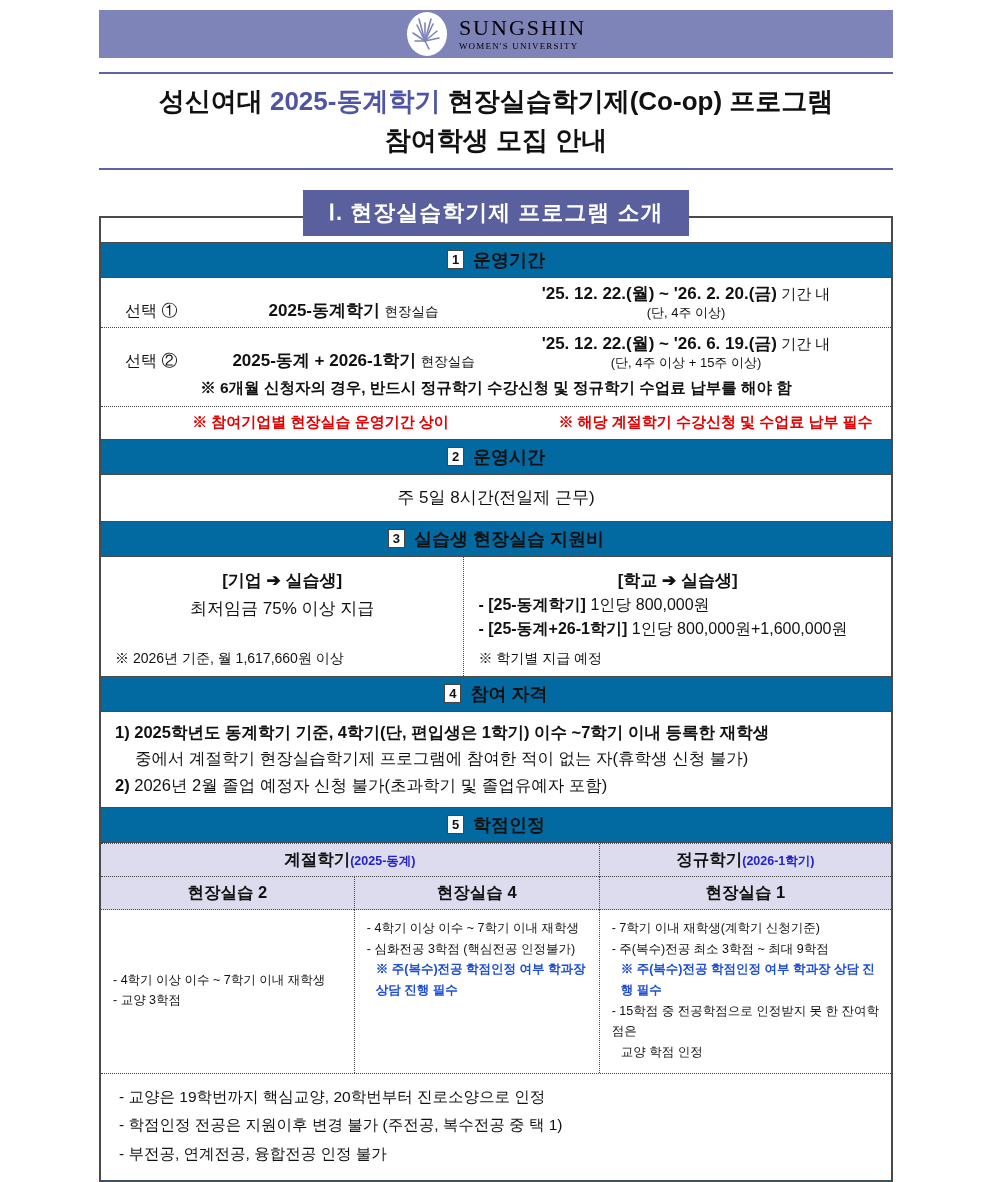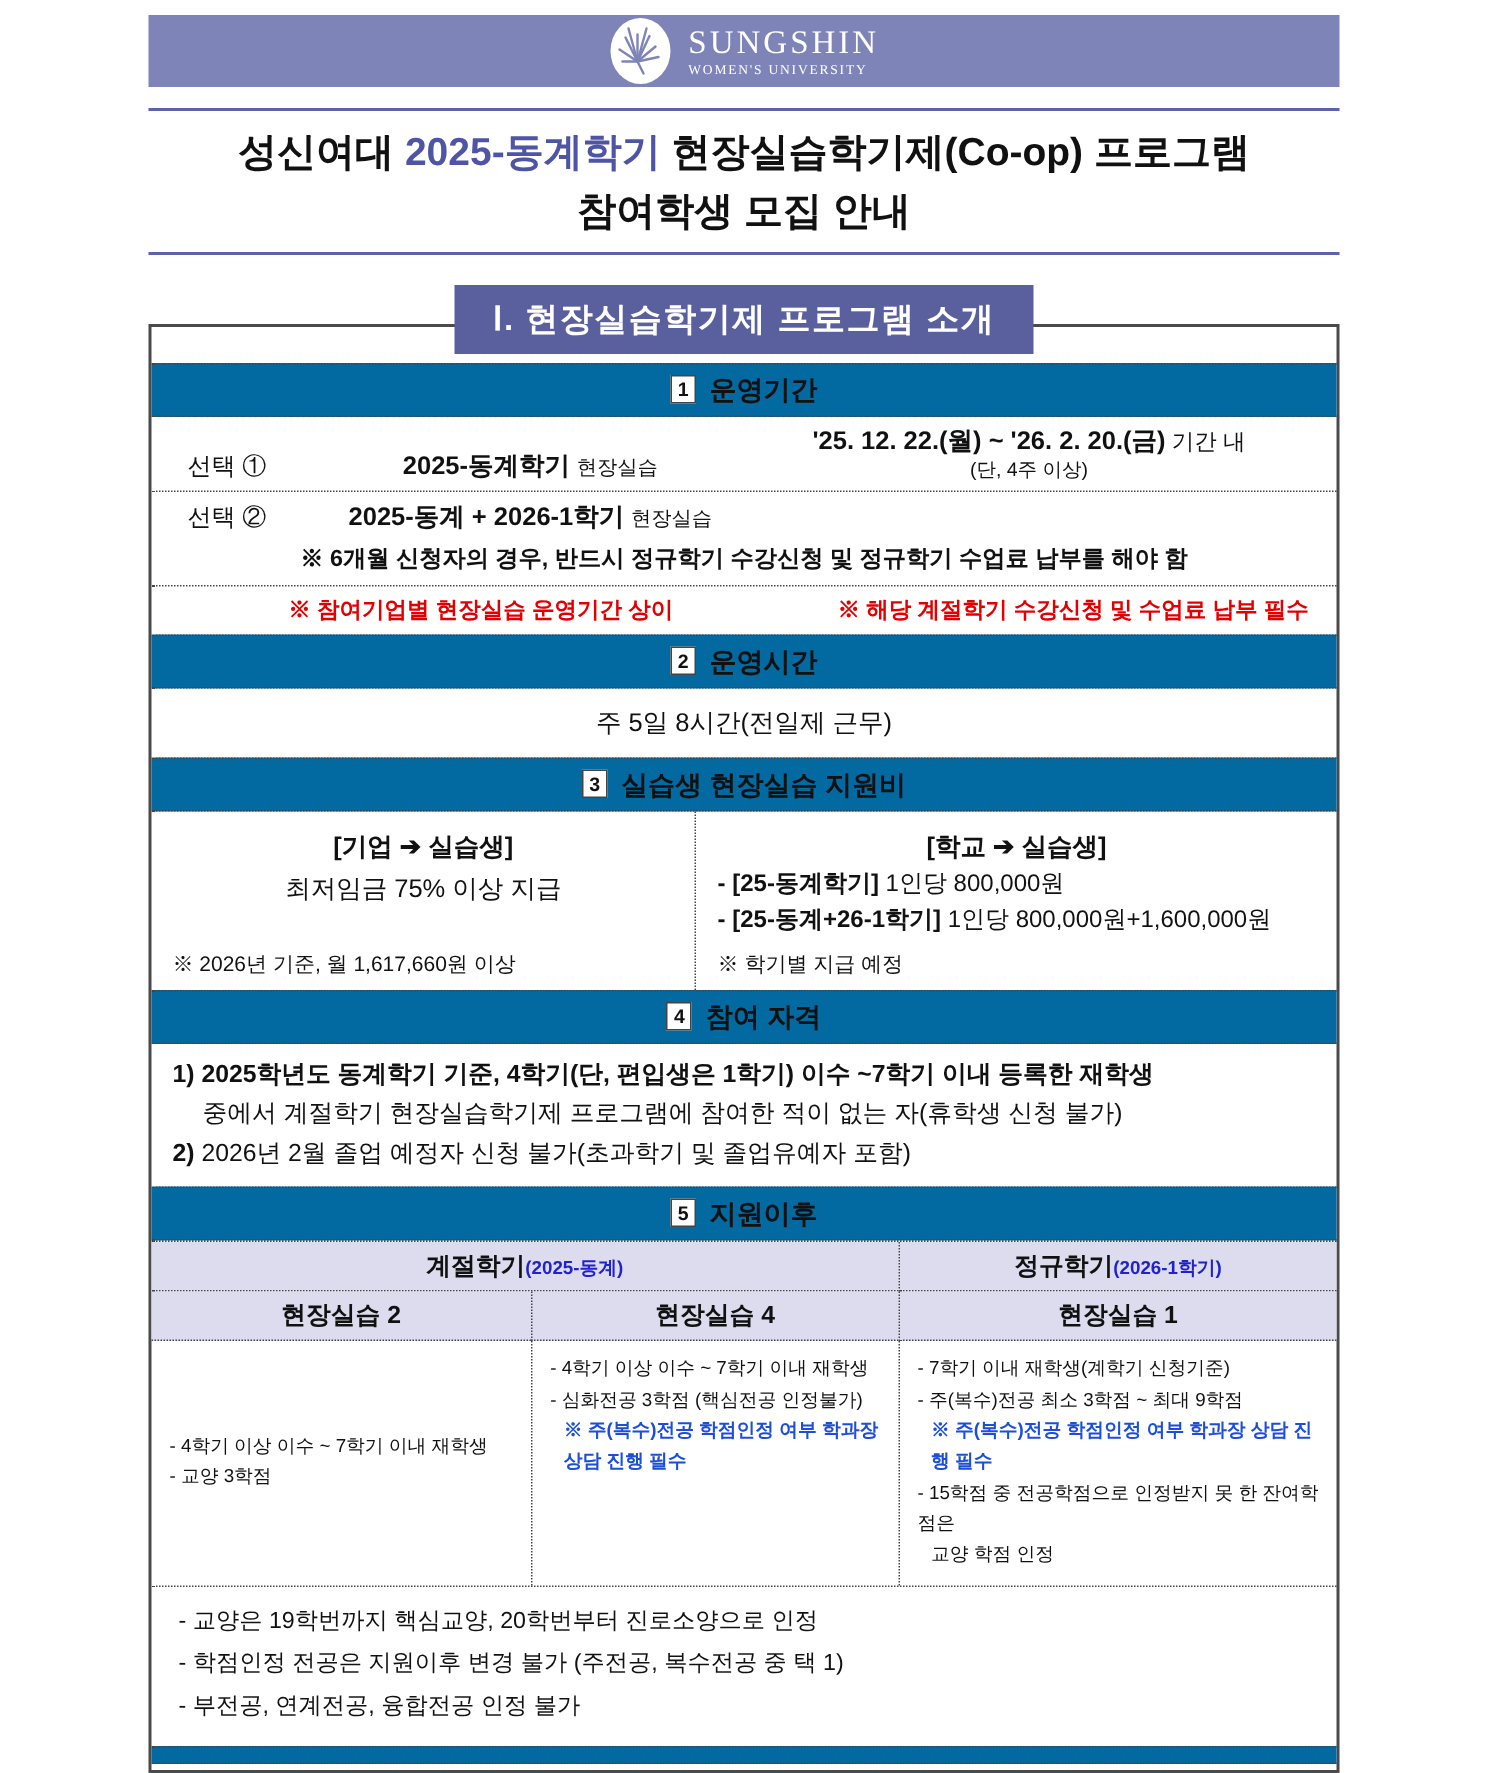--- a/index.html
+++ b/index.html
@@ -5,21 +5,21 @@
   * { box-sizing: border-box; }
   body {
     margin: 0; background: #fff; width: 992px;
     font-family: "Liberation Sans", sans-serif; color: #111;
   }
   .page { width: 794px; margin: 0 auto; padding-top: 10px; }
 
   
   .uni-banner { background: #7f84b8; height: 48px; display: flex; align-items: center; justify-content: center; }
   .logo { display: flex; align-items: center; gap: 11px; }
-  .logo-text { color: #ffffff; font-family: "Liberation Serif", serif; }
+  .logo-text { color: #000000; font-family: "Liberation Serif", serif; }
   .logo-name { font-size: 22px; letter-spacing: 2px; line-height: 1; }
   .logo-sub { font-size: 9px; letter-spacing: 1.2px; margin-top: 2px; }
 
   .rule { border-top: 2px solid #5c63a8; margin: 14px 0 8px; }
   .rule2 { border-top: 2px solid #5c63a8; margin: 8px 0 20px; }
 
   .doc-title { text-align: center; font-size: 26px; font-weight: bold; line-height: 1.5; }
   .accent { color: #4f55a5; }
 
   .section-bar {
@@ -140,20 +140,24 @@
       <div class="sel-period">
         <div><b class="big">'25. 12. 22.(월) ~ '26. 2. 20.(금)</b><span> 기간 내</span></div>
         <div class="sub">(단, 4주 이상)</div>
       </div>
     </div>
 
     <div class="sel-row2">
       <div class="sel-flex">
         <div class="sel-label">선택 ②</div>
         <div class="sel-name"><b>2025-동계 + 2026-1학기</b> <span class="tag">현장실습</span></div>
+        <div class="sel-period">
+          <div><b class="big">'25. 12. 22.(월) ~ '26. 6. 19.(금)</b><span> 기간 내</span></div>
+          <div class="sub">(단, 4주 이상 + 15주 이상)</div>
+        </div>
       </div>
       <div class="extra">※ 6개월 신청자의 경우, 반드시 정규학기 수강신청 및 정규학기 수업료 납부를 해야 함</div>
     </div>
 
     <div class="red-row">
       <div class="red-cell">※ 참여기업별 현장실습 운영기간 상이</div>
       <div class="red-cell">※ 해당 계절학기 수강신청 및 수업료 납부 필수</div>
     </div>
 
     <div class="sec-banner">
@@ -181,21 +185,21 @@
     <div class="sec-banner">
       <span class="numbox">4</span><span>참여 자격</span>
     </div>
     <div class="elig">
       <div class="e1">1) 2025학년도 동계학기 기준, 4학기(단, 편입생은 1학기) 이수 ~7학기 이내 등록한 재학생</div>
       <div class="e2">중에서 계절학기 현장실습학기제 프로그램에 참여한 적이 없는 자(휴학생 신청 불가)</div>
       <div><b>2)</b><span> 2026년 2월 졸업 예정자 신청 불가(초과학기 및 졸업유예자 포함)</span></div>
     </div>
 
     <div class="sec-banner">
-      <span class="numbox">5</span><span>지원이후</span>
+      <span class="numbox">5</span><span>학점인정</span>
     </div>
 
     <div>
       <div class="ct-h1">
         <div><span>계절학기</span><span class="blue">(2025-동계)</span></div>
         <div class="vline"><span>정규학기</span><span class="blue">(2026-1학기)</span></div>
       </div>
       <div class="ct-h2">
         <div>현장실습 2</div>
         <div class="vline">현장실습 4</div>

